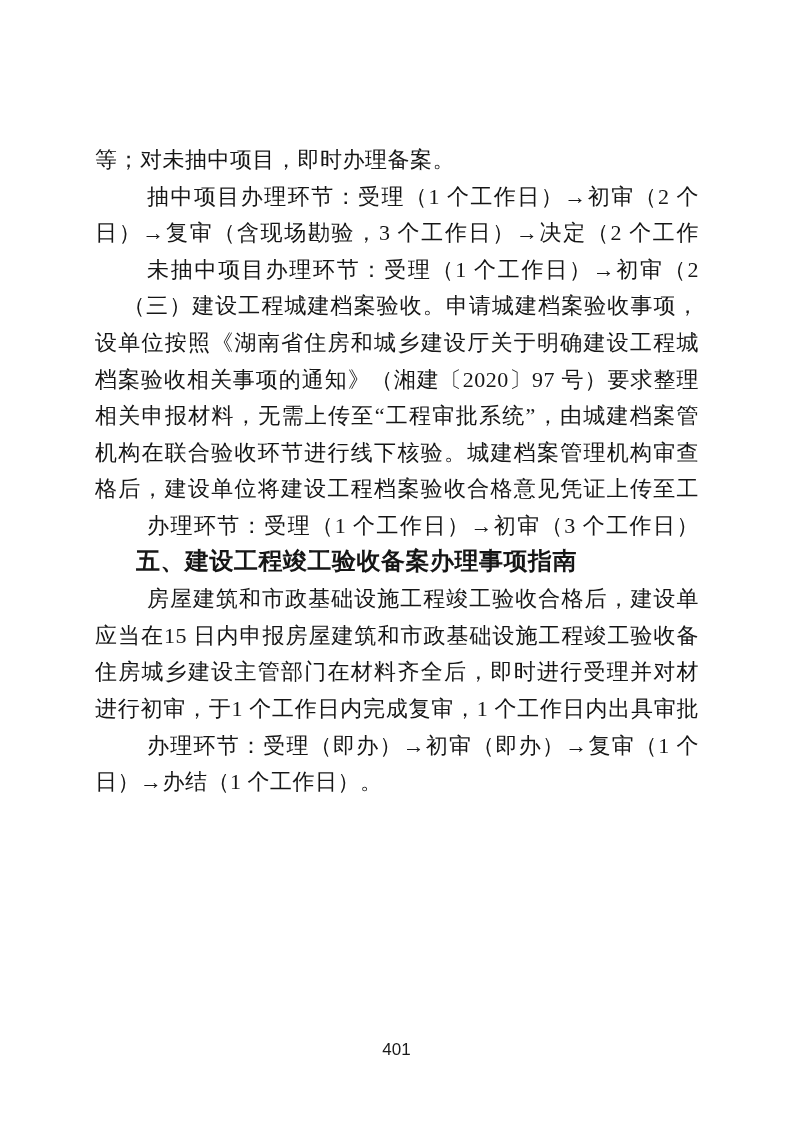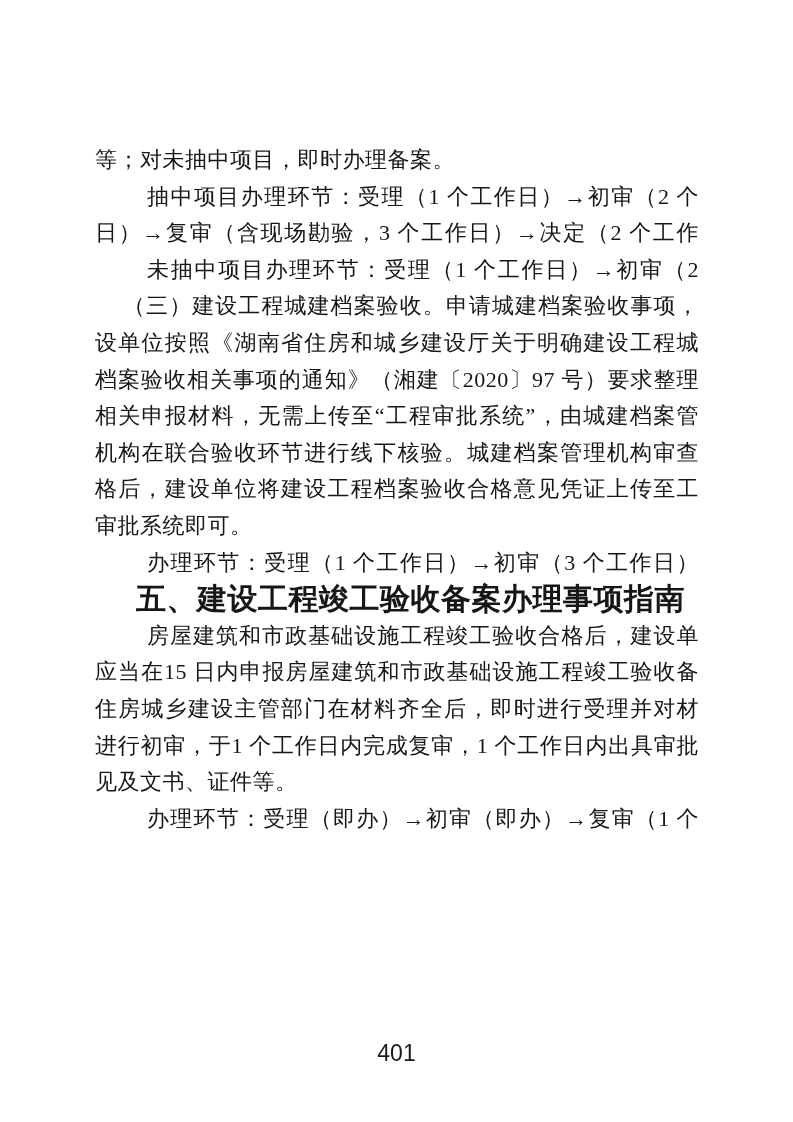--- a/index.html
+++ b/index.html
@@ -28,58 +28,57 @@
     white-space: nowrap;
     letter-spacing: 0.5px;
   }
   .line.fill {
     white-space: normal;
     text-align: justify;
     text-align-last: justify;
     overflow: hidden;
   }
   .line.heading {
-    font-family: Liberation Sans, sans-serif;
+    font-family: Liberation Mono, monospace;
     font-weight: bold;
-    font-size: 30px;
+    font-size: 24px;
   }
   .page-footer {
     position: absolute;
     left: 0;
     top: 1040px;
     width: 100%;
     text-align: center;
   }
   .page-number {
     font-family: "Liberation Sans", "DejaVu Sans", sans-serif;
-    font-size: 23px;
+    font-size: 17px;
     color: #1a1a1a;
   }
 </style>
 </head>
 <body>
 
 <main>
   <section class="doc-body">
       <div class="line">等；对未抽中项目，即时办理备案。</div>
       <div class="line fill" style="padding-left: 52px;">抽中项目办理环节：受理（1 个工作日）→初审（2 个工作</div>
       <div class="line fill">日）→复审（含现场勘验，3 个工作日）→决定（2 个工作日）</div>
       <div class="line fill" style="padding-left: 52px;">未抽中项目办理环节：受理（1 个工作日）→初审（2 个工</div>
       <div class="line fill" style="padding-left: 28px;">（三）建设工程城建档案验收。申请城建档案验收事项，建</div>
       <div class="line fill">设单位按照《湖南省住房和城乡建设厅关于明确建设工程城建</div>
       <div class="line fill">档案验收相关事项的通知》（湘建〔2020〕97 号）要求整理好</div>
       <div class="line fill">相关申报材料，无需上传至“工程审批系统”，由城建档案管理</div>
       <div class="line fill">机构在联合验收环节进行线下核验。城建档案管理机构审查合</div>
       <div class="line fill">格后，建设单位将建设工程档案验收合格意见凭证上传至工程</div>
-      <div class="line">审批系统即可。</div>
       <div class="line fill" style="padding-left: 52px;">办理环节：受理（1 个工作日）→初审（3 个工作日）→复</div>
       <div class="line heading" style="padding-left: 41px;">五、建设工程竣工验收备案办理事项指南</div>
       <div class="line fill" style="padding-left: 52px;">房屋建筑和市政基础设施工程竣工验收合格后，建设单位</div>
       <div class="line fill">应当在15 日内申报房屋建筑和市政基础设施工程竣工验收备案。</div>
       <div class="line fill">住房城乡建设主管部门在材料齐全后，即时进行受理并对材料</div>
       <div class="line fill">进行初审，于1 个工作日内完成复审，1 个工作日内出具审批意</div>
-      <div class="line">见及文书、证件等。</div>
       <div class="line fill" style="padding-left: 52px;">办理环节：受理（即办）→初审（即办）→复审（1 个工作</div>
+      <div class="line">日）→办结（1 个工作日）。</div>
     </section>
   <footer class="page-footer">
     <span class="page-number">401</span>
   </footer>
 </main>
 
 </body></html>

